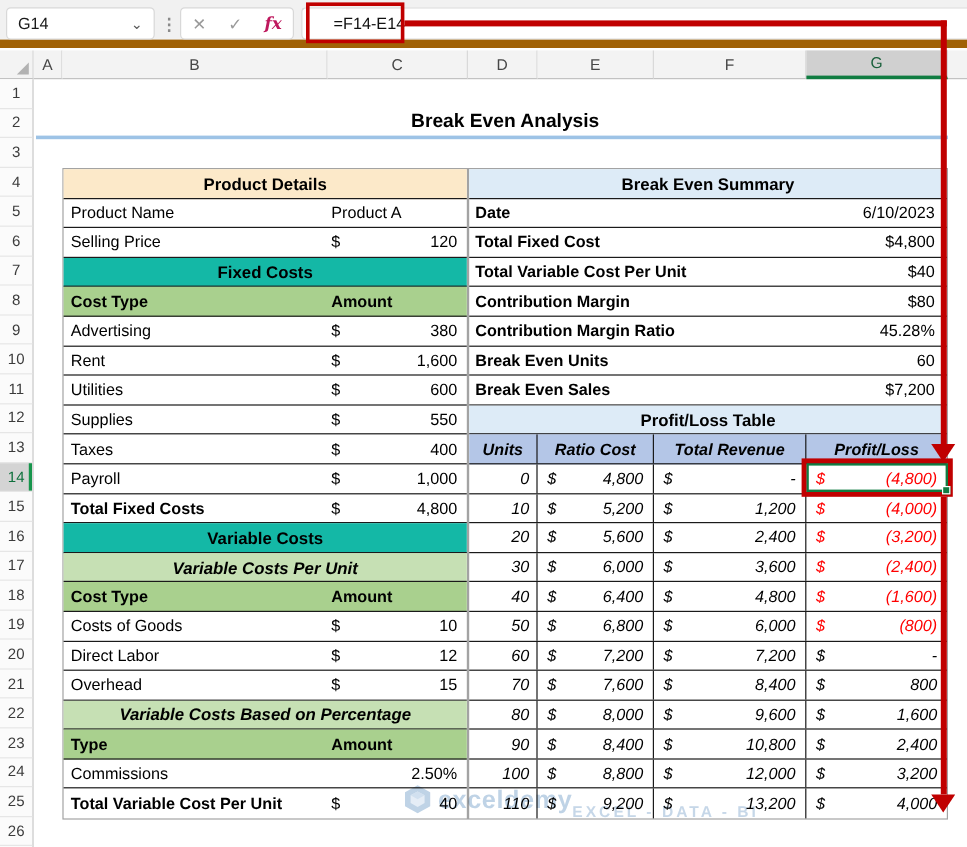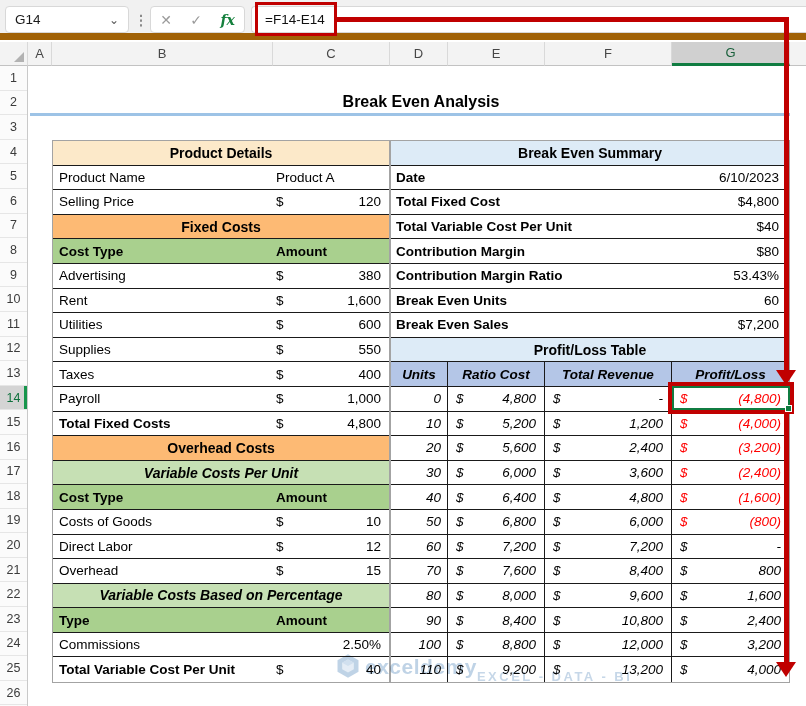--- a/index.html
+++ b/index.html
@@ -13,24 +13,24 @@
         border:1px solid #D8D8D8;border-radius:4px;box-sizing:border-box;
         display:flex;align-items:center;justify-content:space-between;}
   .nval{padding-left:9px;font-size:13.5px;color:#1a1a1a;}
   .chev{padding-right:9px;color:#5a5a5a;font-size:12px;line-height:1;}
   .dots{position:absolute;left:135px;top:6px;width:12px;height:27px;display:flex;align-items:center;
         justify-content:center;color:#8a8a8a;font-size:14px;font-weight:bold;letter-spacing:0;}
   .fbtns{position:absolute;left:150px;top:6px;width:95px;height:27px;background:#fff;
          border:1px solid #D8D8D8;border-radius:4px;box-sizing:border-box;
          display:flex;align-items:center;justify-content:space-around;}
   .fx-cancel,.fx-enter{color:#9a9a9a;font-size:14px;}
-  .fx-fx{font-family:"DejaVu Serif",serif;font-style:italic;font-weight:bold;font-size:14px;color:#15803d;}
+  .fx-fx{font-family:"DejaVu Serif",serif;font-style:italic;font-weight:bold;font-size:14px;color:#be185d;}
   .finput{position:absolute;left:251px;top:6px;width:555px;height:27px;background:#fff;
           border:1px solid #D8D8D8;border-right:none;border-radius:4px 0 0 4px;box-sizing:border-box;
-          display:flex;align-items:center;padding-left:13px;color:#111;}
+          display:flex;align-items:center;padding-left:26px;color:#111;}
 
   
   #cheads{position:absolute;left:0;top:42px;width:806px;height:24px;display:flex;}
   .chead{height:24px;box-sizing:border-box;display:flex;align-items:center;justify-content:center;
          font-size:13px;color:#474747;background:#F3F3F3;
          border-right:1px solid #D9D9D9;border-bottom:1px solid #C2C2C2;}
   .chead.sel{background:#D0D0D0;color:#19603B;border-bottom:3px solid #107C41;}
   .chead.corner{width:28px;position:relative;}
   .chead.corner::after{content:'';position:absolute;right:3px;bottom:3px;width:0;height:0;
          border-left:10px solid transparent;border-bottom:10px solid #B2B2B2;}
@@ -62,21 +62,21 @@
 
   
   .lrow .lbl{flex:1;padding-left:6px;}
   .lrow .val{width:117px;}
   .val.left{padding-left:4px;}
   .val.right{justify-content:flex-end;padding-right:8px;}
   .val.money{justify-content:space-between;padding:0 8px 0 4px;}
   .lrow.sec .sec-text{flex:1;justify-content:center;font-weight:bold;font-size:14px;}
   .lrow.it .sec-text{font-style:italic;}
   .bg-tan{background:#FCE9C9;}
-  .bg-light{background:#fdba74;}
+  .bg-light{background:#14b8a6;}
   .bg-mid{background:#C6E0B4;}
   .lrow.heads{background:#A9D08E;}
 
   
   .rrow.sec{background:#DDEBF7;}
   .rrow.sec .sec-text{flex:1;justify-content:center;font-weight:bold;font-size:14px;}
   .rrow .slbl{flex:1;padding-left:5px;}
   .rrow .gval{width:117px;justify-content:flex-end;padding:0 10px 0 12px;}
   .rrow.plh{background:#B4C6E7;}
   .pl{box-sizing:border-box;font-style:italic;}
@@ -241,21 +241,21 @@
         </div>
       </div>
       <div class="lrow">
         <div class="cell lbl b">Total Fixed Costs</div>
         <div class="cell val money">
           <div class="ds">$</div>
           <div class="num">4,800</div>
         </div>
       </div>
       <div class="lrow sec bg-light">
-        <div class="cell sec-text">Overhead Costs</div>
+        <div class="cell sec-text">Variable Costs</div>
       </div>
       <div class="lrow sec bg-mid it">
         <div class="cell sec-text">Variable Costs Per Unit</div>
       </div>
       <div class="lrow heads">
         <div class="cell lbl b">Cost Type</div>
         <div class="cell val left b">Amount</div>
       </div>
       <div class="lrow">
         <div class="cell lbl">Costs of Goods</div>
@@ -326,21 +326,21 @@
         <div class="cell slbl b">Contribution Margin</div>
         <div class="cell gval">
           <div class="ds">$</div>
           <div class="num">80</div>
         </div>
       </div>
       <div class="rrow">
         <div class="cell slbl b">Contribution Margin Ratio</div>
         <div class="cell gval">
           <div class="ds"></div>
-          <div class="num">53.43%</div>
+          <div class="num">45.28%</div>
         </div>
       </div>
       <div class="rrow">
         <div class="cell slbl b">Break Even Units</div>
         <div class="cell gval">
           <div class="ds"></div>
           <div class="num">60</div>
         </div>
       </div>
       <div class="rrow">

